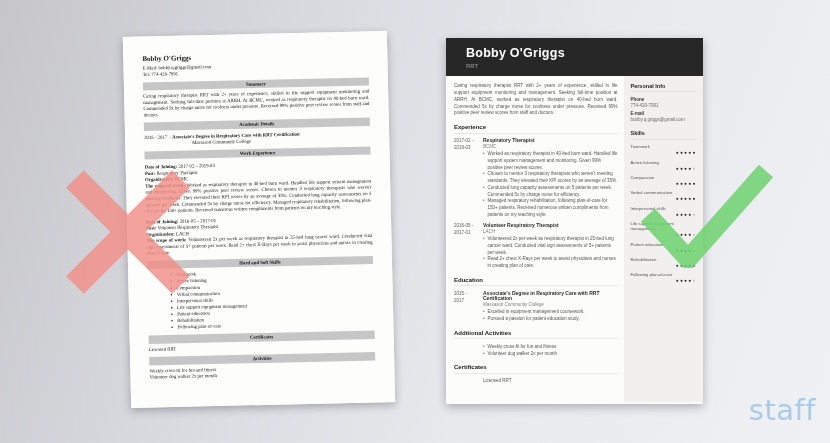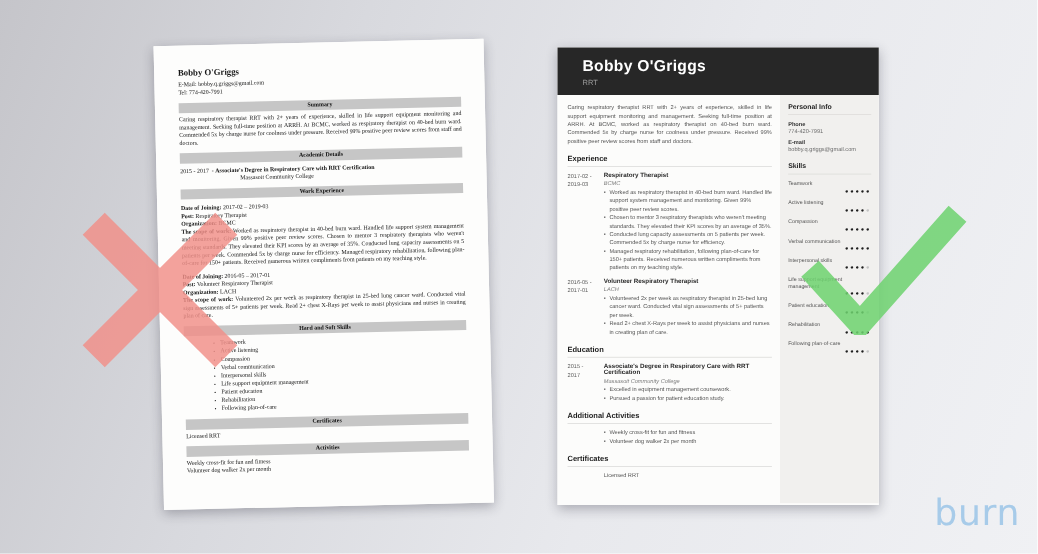--- a/index.html
+++ b/index.html
@@ -264,14 +264,14 @@
 
   <div class="x-mark">
     <div class="bar a"></div>
       <div class="bar b"></div>
   </div>
 
   <svg class="check-mark" width="148" height="108" viewBox="0 0 148 108">
     <polyline points="18,55 58,99 136,11" fill="none" stroke="currentColor" stroke-width="19" stroke-linecap="butt" stroke-linejoin="miter"></polyline>
   </svg>
 
-  <div class="watermark">burn</div>
+  <div class="watermark">staff</div>
 </div>
 
 </body></html>

